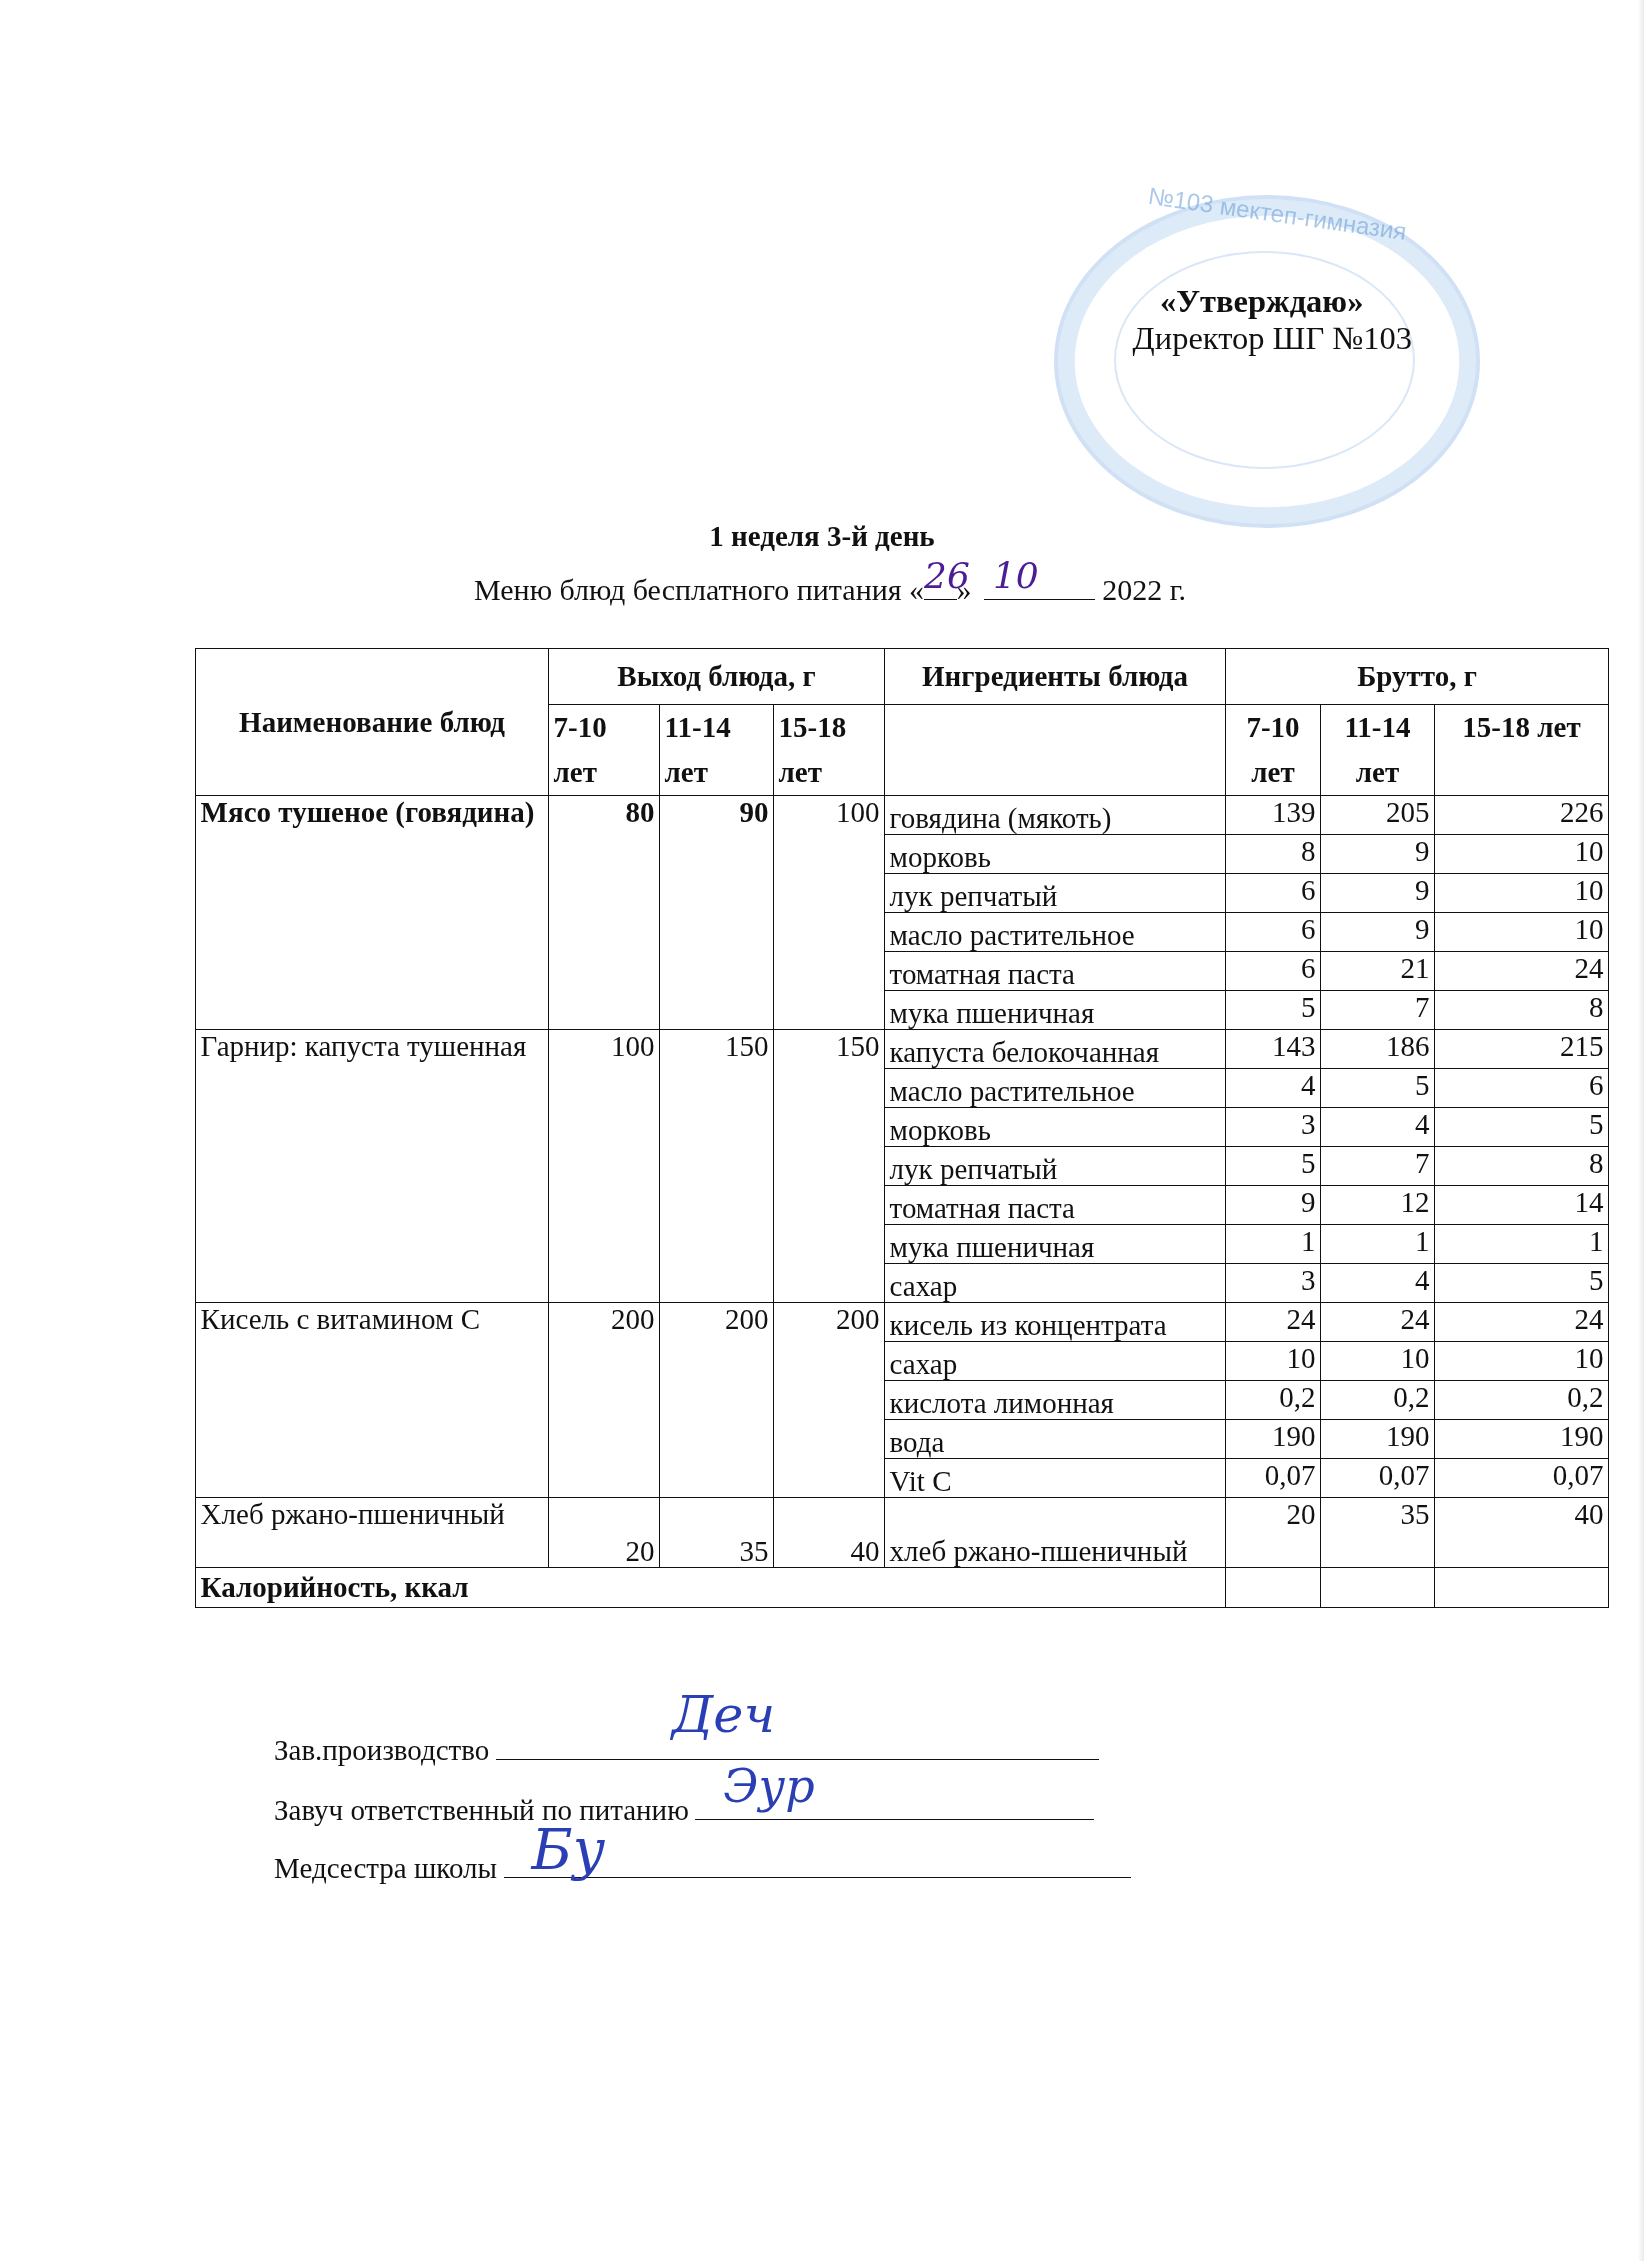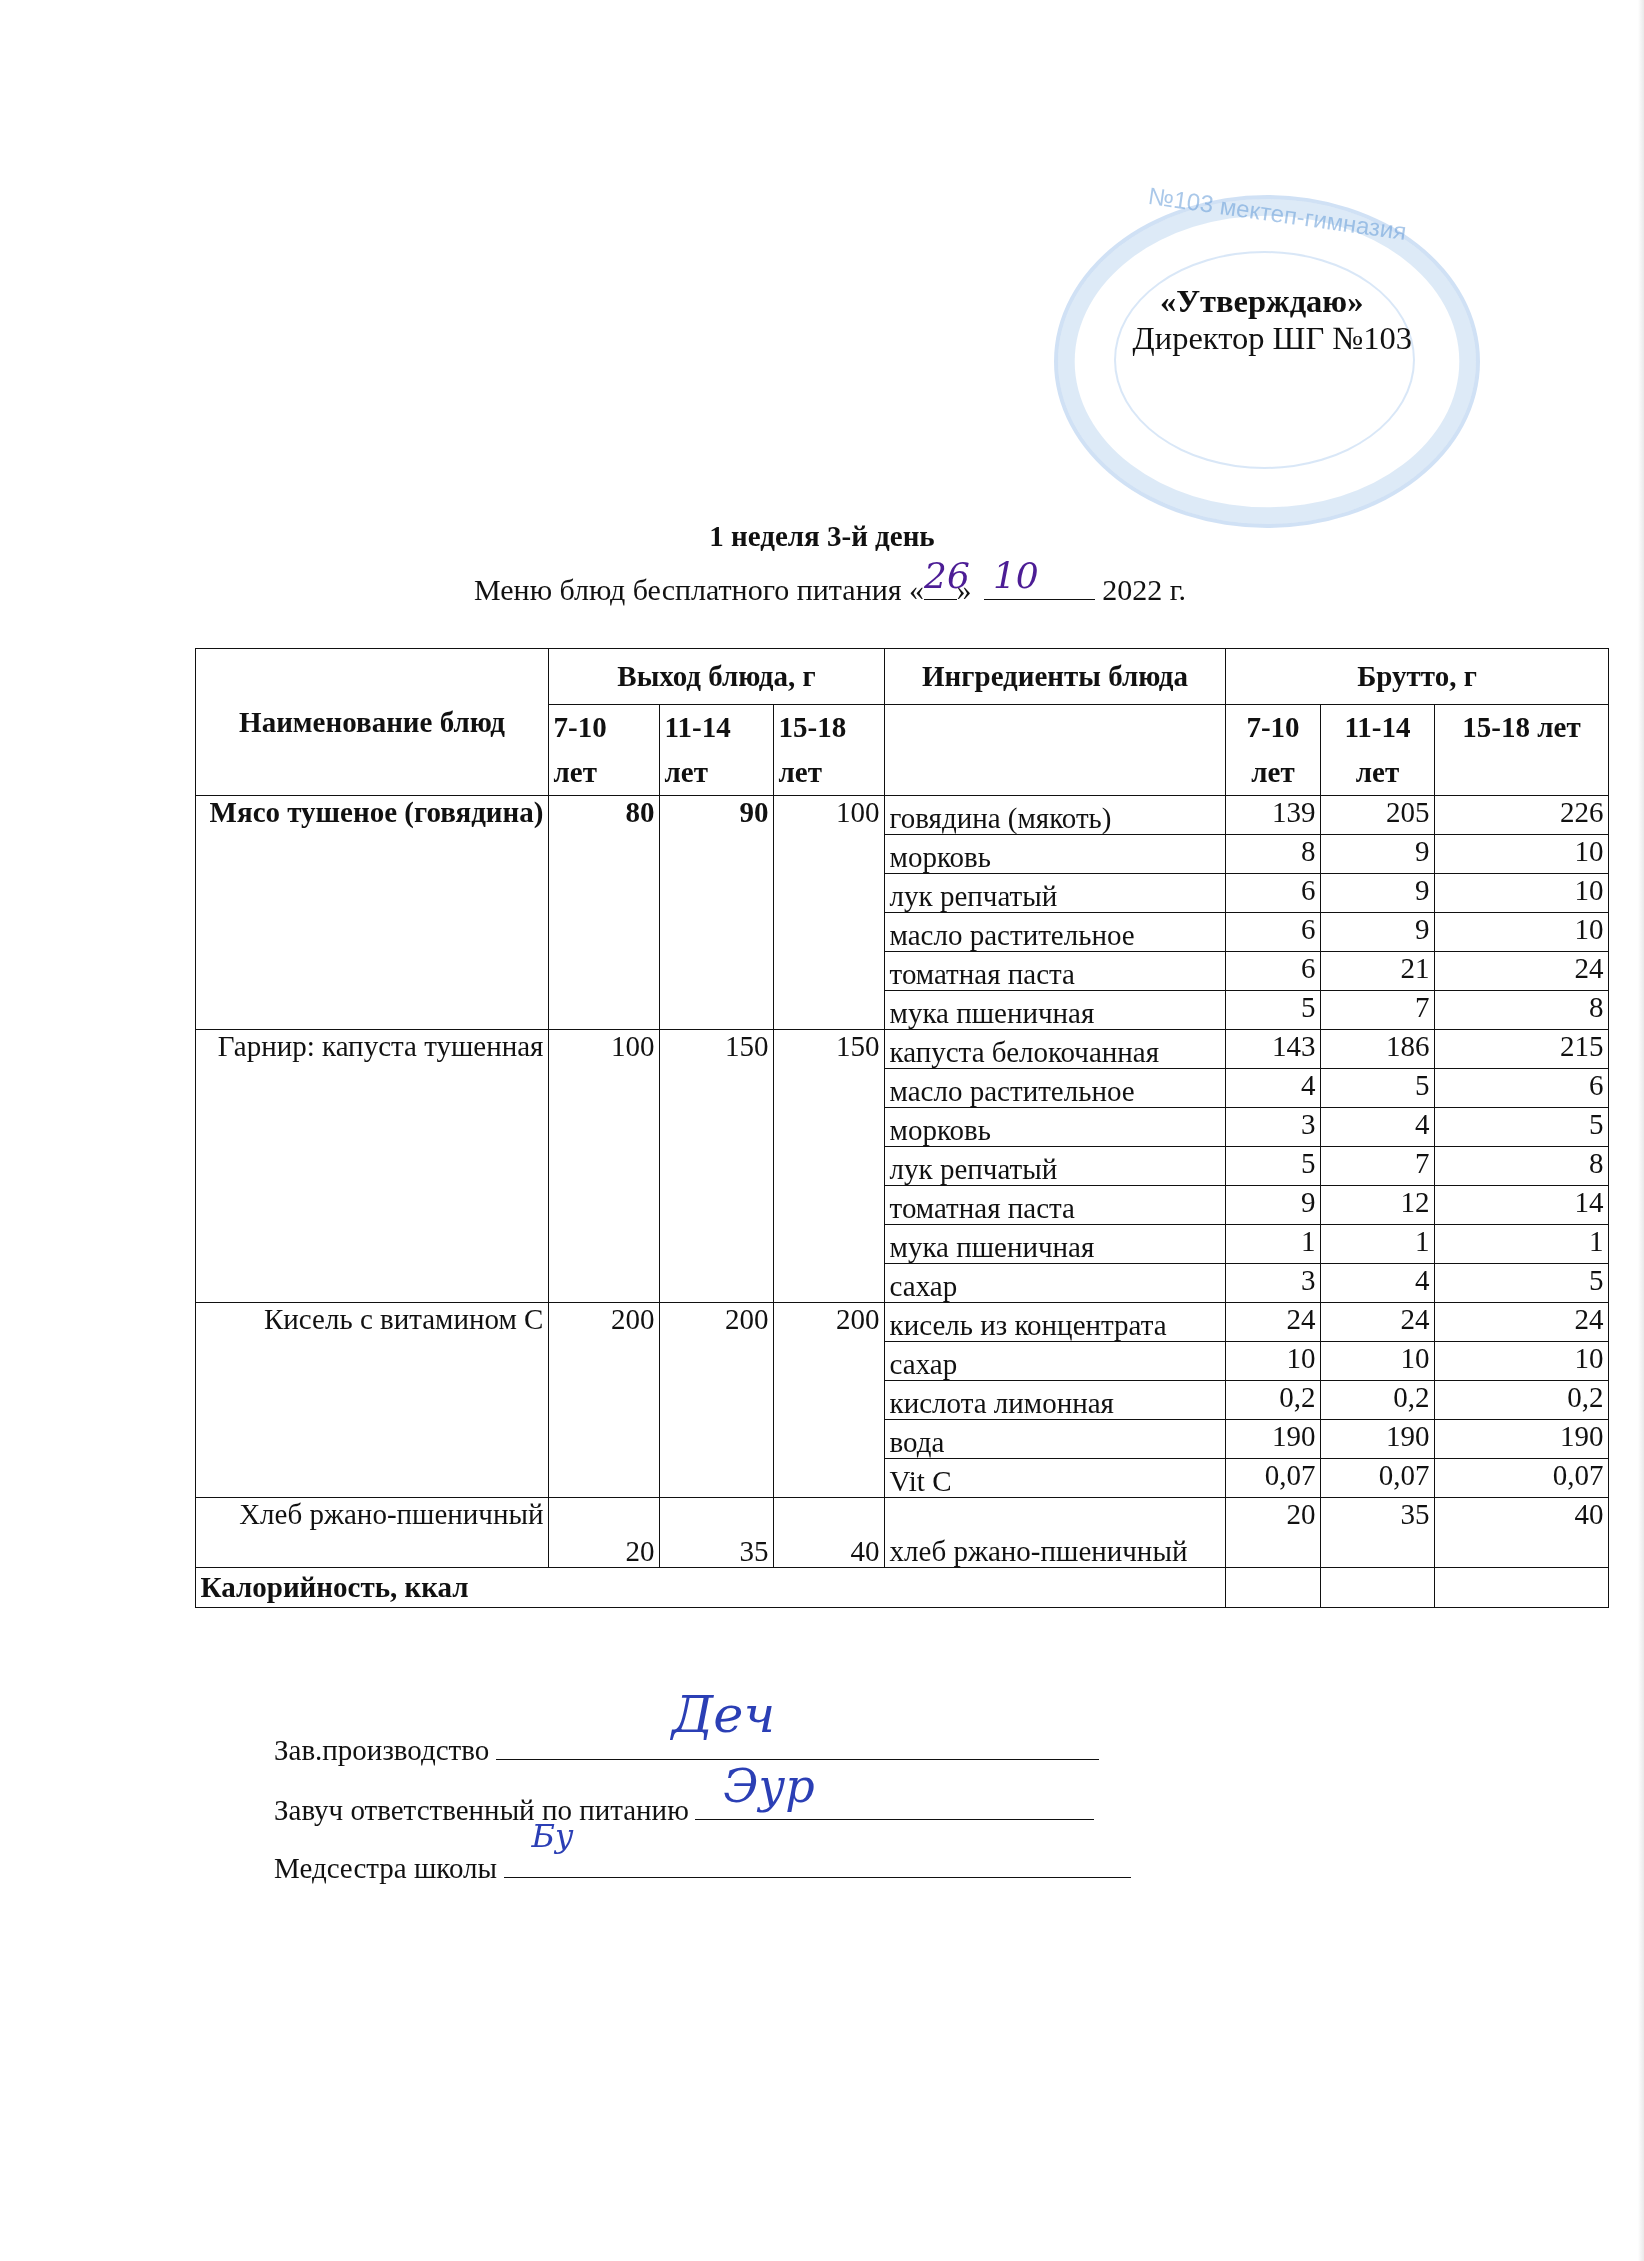--- a/index.html
+++ b/index.html
@@ -45,21 +45,21 @@
     position: absolute; left: 195px; top: 648px; width: 1414px;
     border-collapse: collapse; table-layout: fixed; font-size: 29px;
   }
   table.menu td, table.menu th {
     border: 1.9px solid #111; padding: 0 4.6px; vertical-align: top; line-height: 32.5px;
   }
   table.menu th { font-weight: bold; text-align: center; vertical-align: middle; }
   .hdr-sub { text-align: left !important; vertical-align: top !important; line-height: 45px !important; }
   .num { text-align: right; }
   .numc { text-align: right; }
-  .dish { text-align: right; margin-top: 12px; }
+  .dish { text-align: left; margin-top: 12px; }
   .bold { font-weight: bold; }
   tr.ing td { height: 38px; }
   tr.ing td.ingname { vertical-align: bottom; line-height: 31px; }
   .sign-row { position: absolute; white-space: nowrap; }
   .sign-row .line { display: inline-block; border-bottom: 1.9px solid #111; height: 23px; vertical-align: baseline; margin-left: 6.5px; }
 </style>
 </head>
 <body>
 
 <div class="page-edge"></div>
@@ -250,15 +250,15 @@
   </tfoot>
 </table>
 
 <div class="sign-row" style="left:274px; top:1734px; font-size:29px;">
   <span>Зав.производство</span><span class="line" style="width:603px; position:relative;"><span class="sig" style="left:176px; top:-51px; font-size:51px;">Деч</span></span>
 </div>
 <div class="sign-row" style="left:274px; top:1794px; font-size:29px;">
   <span>Завуч ответственный по питанию</span><span class="line" style="width:399px; position:relative;"><span class="sig" style="left:28px; top:-37px; font-size:46px;">Эур</span></span>
 </div>
 <div class="sign-row" style="left:274px; top:1852px; font-size:29px;">
-  <span>Медсестра школы</span><span class="line" style="width:627px; position:relative;"><span class="sig" style="left:28px; top:-37px; font-size:32px;">Бу</span></span>
+  <span>Медсестра школы</span><span class="line" style="width:627px; position:relative;"><span class="sig" style="left:28px; top:-37px; font-size:56px;">Бу</span></span>
 </div>
 
 
 </body></html>

